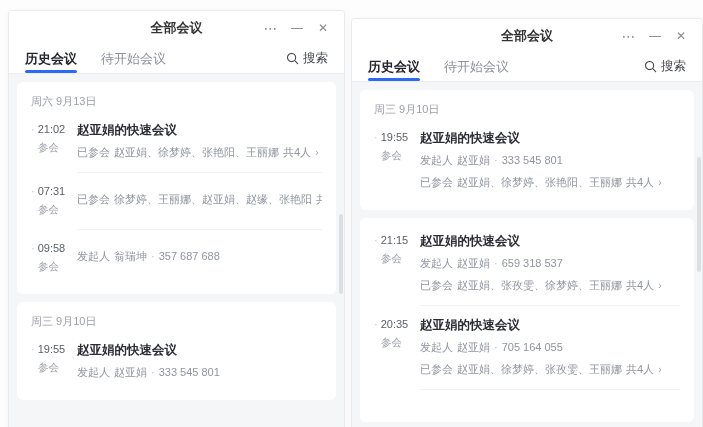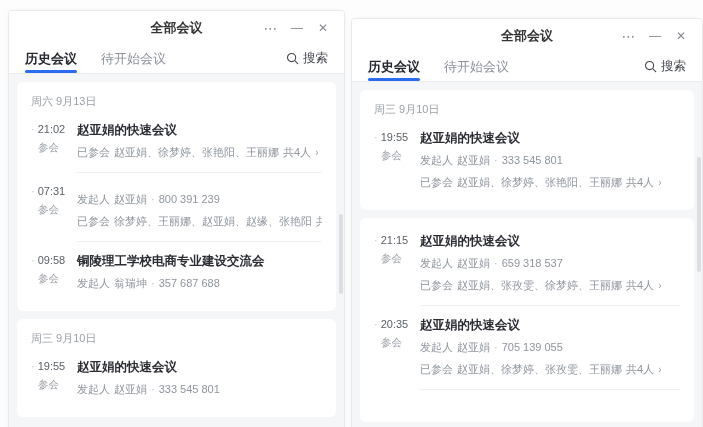--- a/index.html
+++ b/index.html
@@ -100,36 +100,34 @@
 
       <div class="item">
         <div class="col-time">
           <div class="time-line">
               <span class="bullet">·</span>
               <span class="time">07:31</span>
             </div>
           <div class="status">参会</div>
         </div>
         <div class="col-main">
-          <div class="m-line"><span>发起人</span><span class="gap">赵亚娟</span><span class="sep">·</span><span>800 391 239</span></div>
           <div class="m-line"><span>已参会</span><span class="gap">徐梦婷、王丽娜、赵亚娟、赵缘、张艳阳</span><span class="gap">共5人</span></div>
         </div>
       </div>
       <div class="divider"></div>
 
       <div class="item">
         <div class="col-time">
           <div class="time-line">
               <span class="bullet">·</span>
               <span class="time">09:58</span>
             </div>
           <div class="status">参会</div>
         </div>
         <div class="col-main">
-          <div class="m-title">铜陵理工学校电商专业建设交流会</div>
           <div class="m-line"><span>发起人</span><span class="gap">翁瑞坤</span><span class="sep">·</span><span>357 687 688</span></div>
         </div>
       </div>
     </div>
 
     <div class="card">
       <div class="group-date">周三 9月10日</div>
       <div class="item">
         <div class="col-time">
           <div class="time-line">
@@ -216,21 +214,21 @@
       <div class="item">
         <div class="col-time">
           <div class="time-line">
               <span class="bullet">·</span>
               <span class="time">20:35</span>
             </div>
           <div class="status">参会</div>
         </div>
         <div class="col-main">
           <div class="m-title">赵亚娟的快速会议</div>
-          <div class="m-line"><span>发起人</span><span class="gap">赵亚娟</span><span class="sep">·</span><span>705 139 055</span></div>
+          <div class="m-line"><span>发起人</span><span class="gap">赵亚娟</span><span class="sep">·</span><span>705 164 055</span></div>
           <div class="m-line"><span>已参会</span><span class="gap">赵亚娟、徐梦婷、张孜雯、王丽娜</span><span class="gap">共4人</span><span class="chev">›</span></div>
         </div>
       </div>
       <div class="divider"></div>
 
       <div class="item">
         
         
       </div>
     </div>

